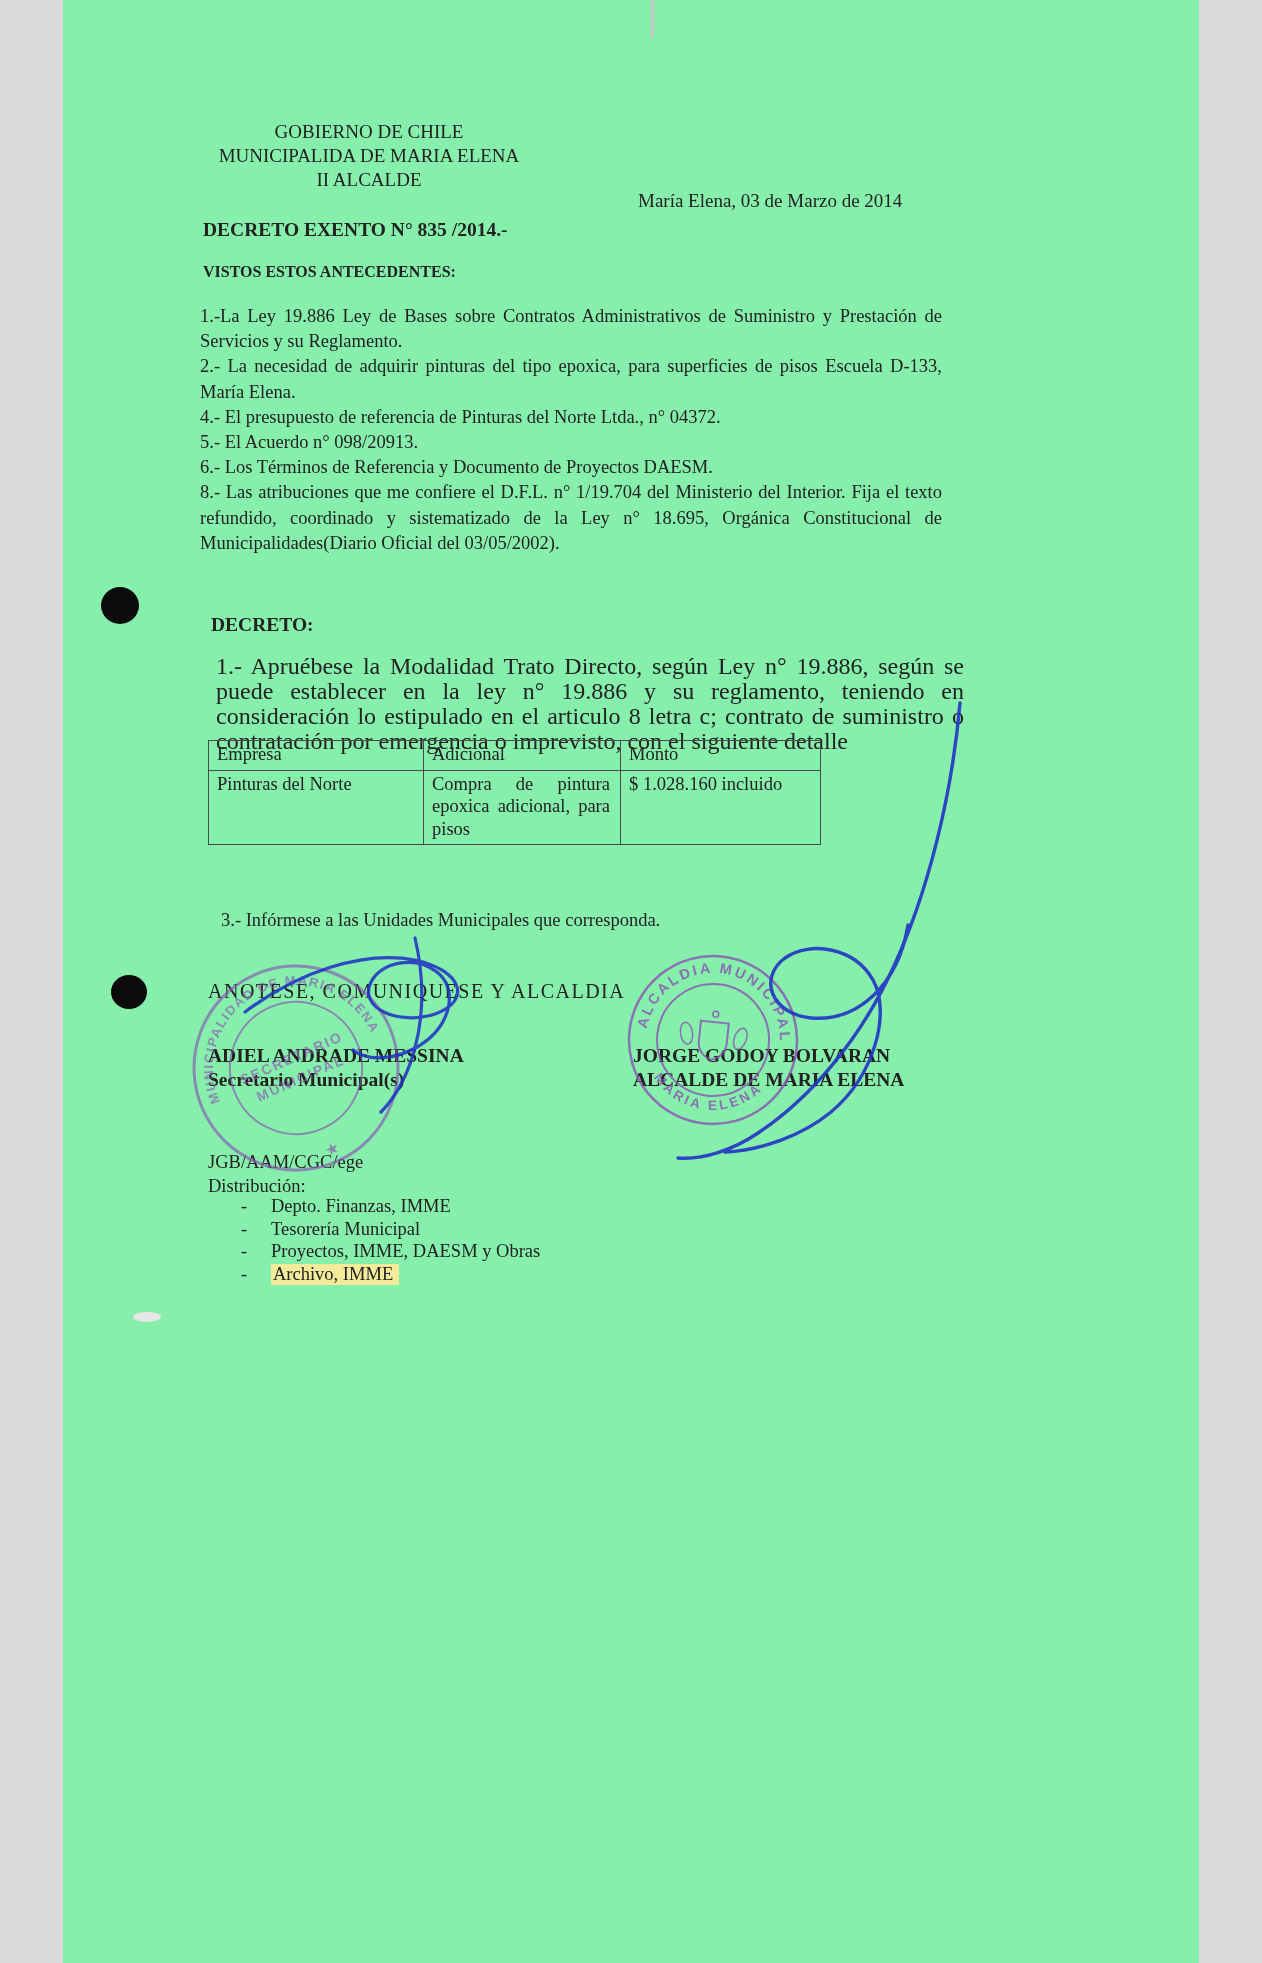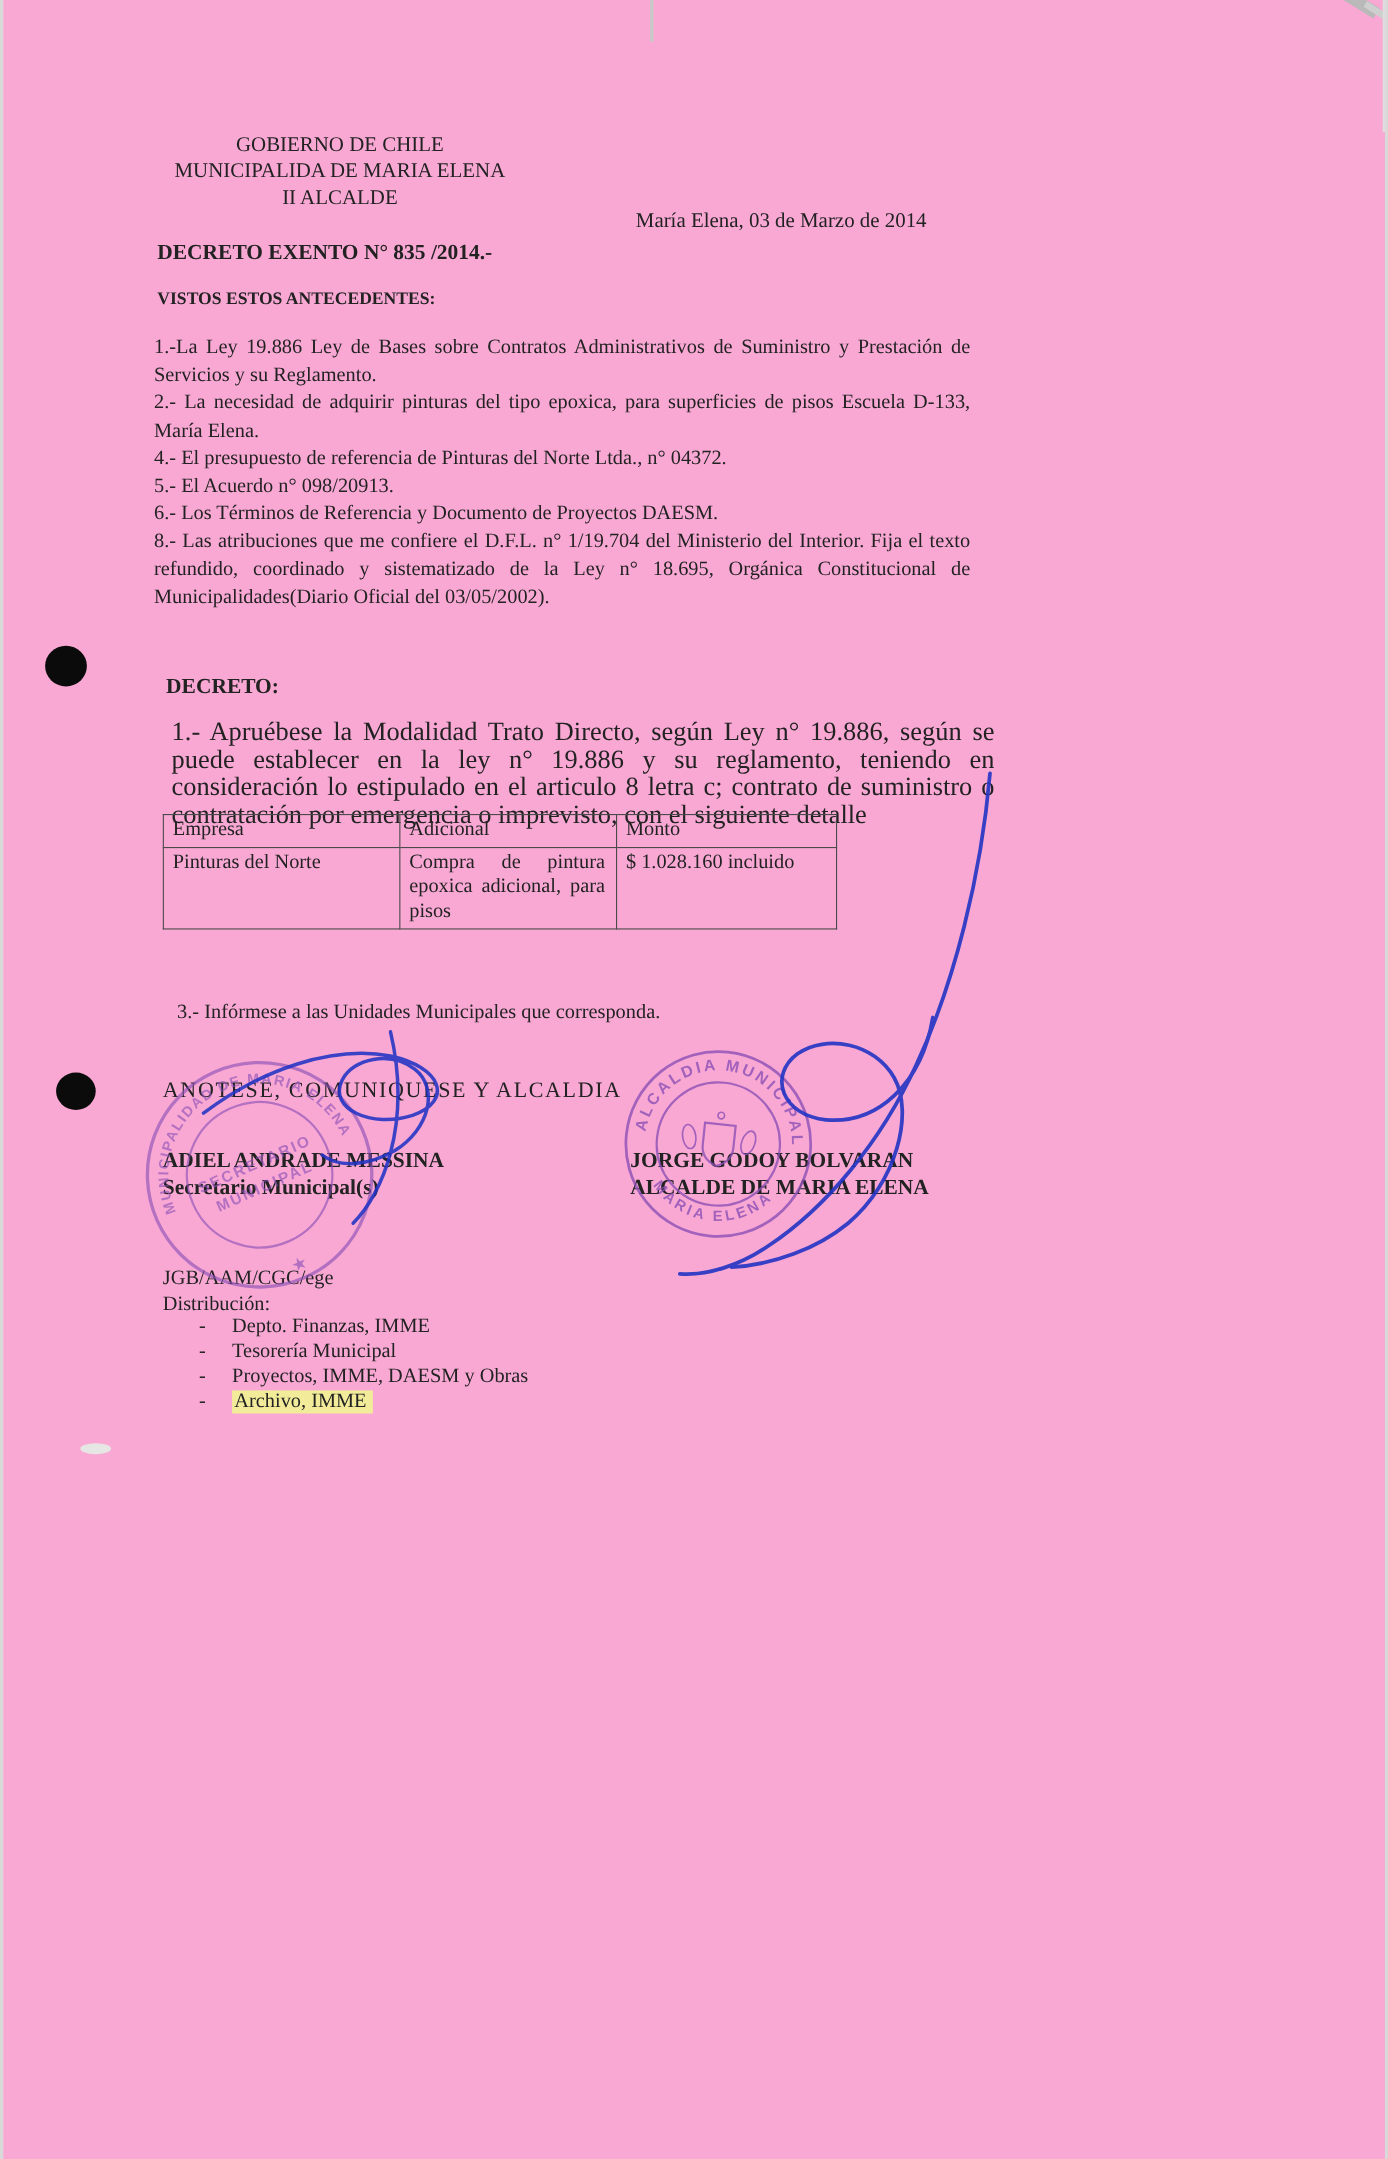--- a/index.html
+++ b/index.html
@@ -1,18 +1,18 @@
 <!DOCTYPE html>
 <html><head>
 <meta charset="utf-8">
 <style>
   html,body { margin:0; padding:0; background:#d9d9d9; }
   .page {
-    position:relative; width:1256px; height:1963px; margin:0 auto;
-    background:#f9a8d4; overflow:hidden;
+    position:relative; width:1136px; height:1963px; margin:0 auto;
+    background:#86efac; overflow:hidden;
     font-family:"Liberation Serif", serif; color:#222222;
   }
   .abs { position:absolute; }
 
   
   .artifact { position:absolute; pointer-events:none; }
   .artifact-topline { left:588px; top:0; width:3px; height:38px; background:#c8c8c8; }
   .artifact-tr1 { left:1204px; top:-6px; width:48px; height:11px; background:#b9b9b9; transform:rotate(32deg); }
   .artifact-tr2 { left:1236px; top:8px; width:28px; height:6px; background:#cfcfcf; transform:rotate(32deg); }
   .artifact-redge { left:1254px; top:0; width:8px; height:120px; background:#dedede; }

